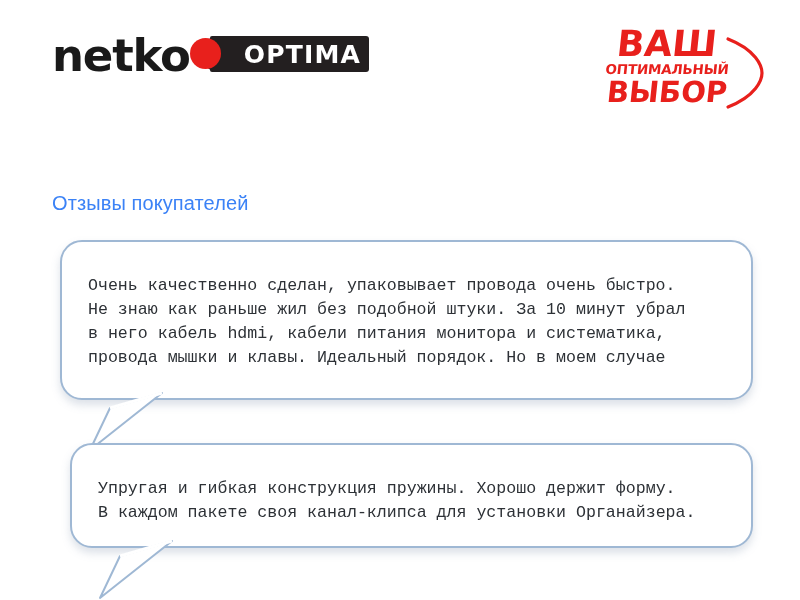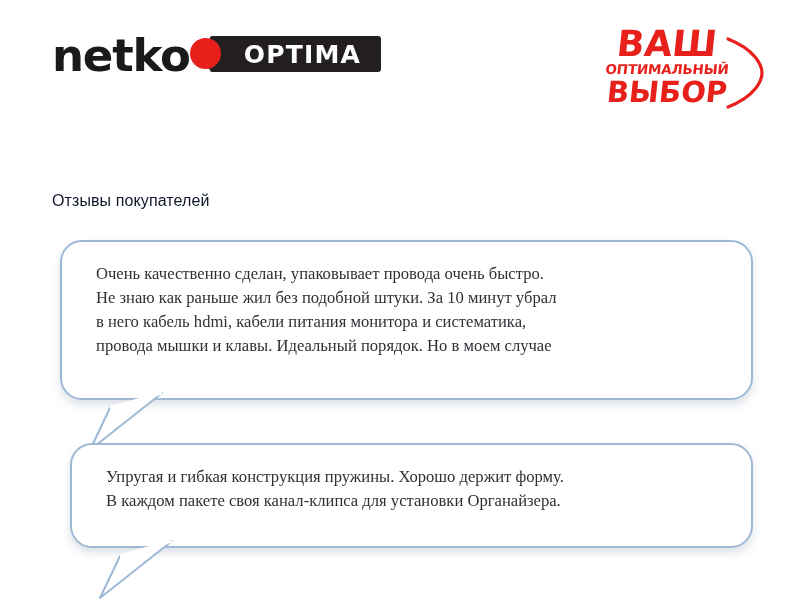--- a/index.html
+++ b/index.html
@@ -64,21 +64,21 @@
     background: #e8201c;
   }
 
   .brand-optima-bar {
     position: relative;
     margin-left: -24px;
     height: 36px;
     background: #231f20;
     display: flex;
     align-items: center;
-    padding: 0 20px 0 34px;
+    padding: 0 8px 0 34px;
     border-radius: 2px 3px 3px 2px;
   }
   .brand-optima-bar::before {
     content: "";
     position: absolute;
     left: -9px;
     top: 0;
     width: 22px;
     height: 36px;
     background: #231f20;
@@ -161,42 +161,41 @@
     color: #2b2f33;
     letter-spacing: -0.3px;
   }
   .product-title .tl { display: block; }
 
   .section-label {
     position: absolute;
     left: 52px;
     top: 192px;
     font-family: "Liberation Sans", sans-serif;
-    font-size: 16px;
+    font-size: 20px;
     font-weight: normal;
-    color: #0f172a;
+    color: #3b82f6;
     letter-spacing: 0.1px;
   }
 
   
   .bubble {
     position: absolute;
     background: #ffffff;
     border-radius: 22px;
     border: 2px solid #9fb8d4;
     box-shadow: 0 5px 9px rgba(120,140,165,0.26);
   }
 
   .bubble-inner {
-    padding: 20px 26px 18px 26px;
-    font-family: Liberation Serif, serif;
+    padding: 32px 26px 18px 26px;
+    font-family: Liberation Mono, monospace;
     font-size: 16.6px;
     line-height: 1.44;
     color: #2d3136;
-    margin-left: 8px;
   }
   .bubble-inner .ln { display: block; white-space: nowrap; }
 
   #bubble-one {
     left: 60px;
     top: 240px;
     width: 693px;
     height: 160px;
   }
 

